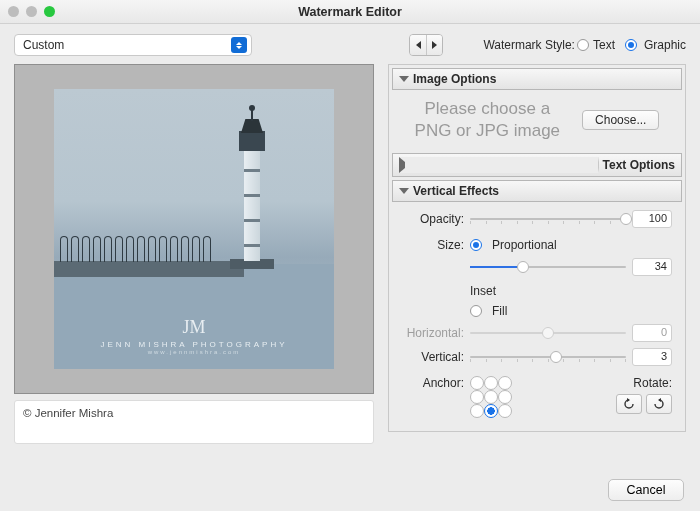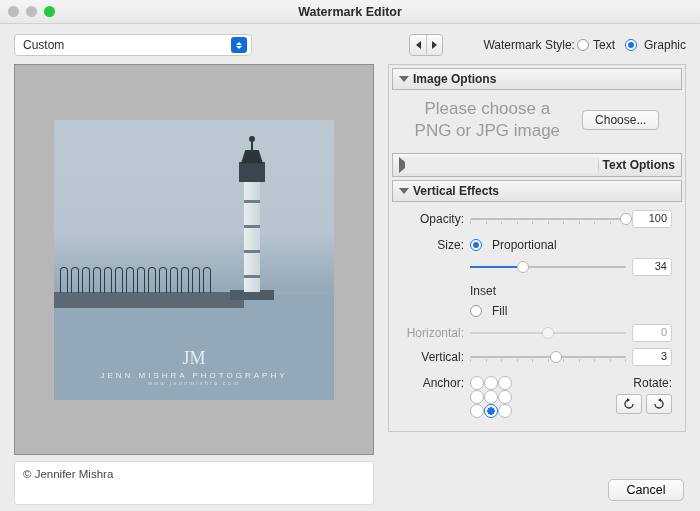--- a/index.html
+++ b/index.html
@@ -14,21 +14,21 @@
   .preset .arrows span { display:block; width:0; height:0; border-left:3px solid transparent; border-right:3px solid transparent; }
   .stepper { display:flex; border:1px solid #b8b8b8; border-radius:4px; overflow:hidden; }
   .stepbtn { width:16px; height:20px; background: linear-gradient(#fbfbfb,#e9e9e9); display:flex; align-items:center; justify-content:center; }
   .stepbtn + .stepbtn { border-left: 1px solid #c8c8c8; }
   .tri { width:0;height:0;border-top:4px solid transparent;border-bottom:4px solid transparent; }
   .radio { width:12px; height:12px; border:1px solid #999; border-radius:50%; display:inline-flex; align-items:center; justify-content:center; background:#fff; flex-shrink:0; }
   .radio.sel { border-color:#1a73e8; }
   .radio.sel::after { content:""; width:6px; height:6px; border-radius:50%; background:#1a73e8; }
   .body { display:flex; padding: 0 14px; gap: 14px; }
   .left { width: 360px; }
-  .previewframe { width:360px; height:391px; background:#b7b7b7; border:1px solid #8e8e8e; display:flex; align-items:center; justify-content:center; }
+  .previewframe { width:360px; height:330px; background:#b7b7b7; border:1px solid #8e8e8e; display:flex; align-items:center; justify-content:center; }
   .preview { width:280px; height:280px; background: linear-gradient(180deg,#bcc9d2 0%, #b6c5cf 40%, #97aab9 60%, #b6c6cf 100%); position:relative; overflow:hidden; }
   .horizon { position:absolute; left:0; right:0; top:175px; bottom:0; background:#93a8b8; }
   .pier { position:absolute; left:0; width:68%; top:172px; height:16px; background:#5b6a74; }
   .railing { position:absolute; left:6px; top:147px; width:165px; height:26px; overflow:hidden; }
   .railing span { display:inline-block; width:8px; height:26px; border:1px solid #2f3b43; border-bottom:none; border-radius:6px 6px 0 0; margin-right:3px; }
   .light-base { position:absolute; left:176px; top:170px; width:44px; height:10px; background:#4e5c65; }
   .tower { position:absolute; left:190px; top:60px; width:16px; height:112px; background:linear-gradient(90deg,#e8eef2,#cbd6dc); }
   .lantern { position:absolute; left:185px; top:42px; width:26px; height:20px; background:#3a4750; }
   .cap { position:absolute; left:187px; top:30px; width:22px; height:14px; background:#2b3439; clip-path: polygon(0 100%, 100% 100%, 80% 0, 20% 0); }
   .spire { position:absolute; left:197px; top:20px; width:2px; height:12px; background:#2e383f; }

